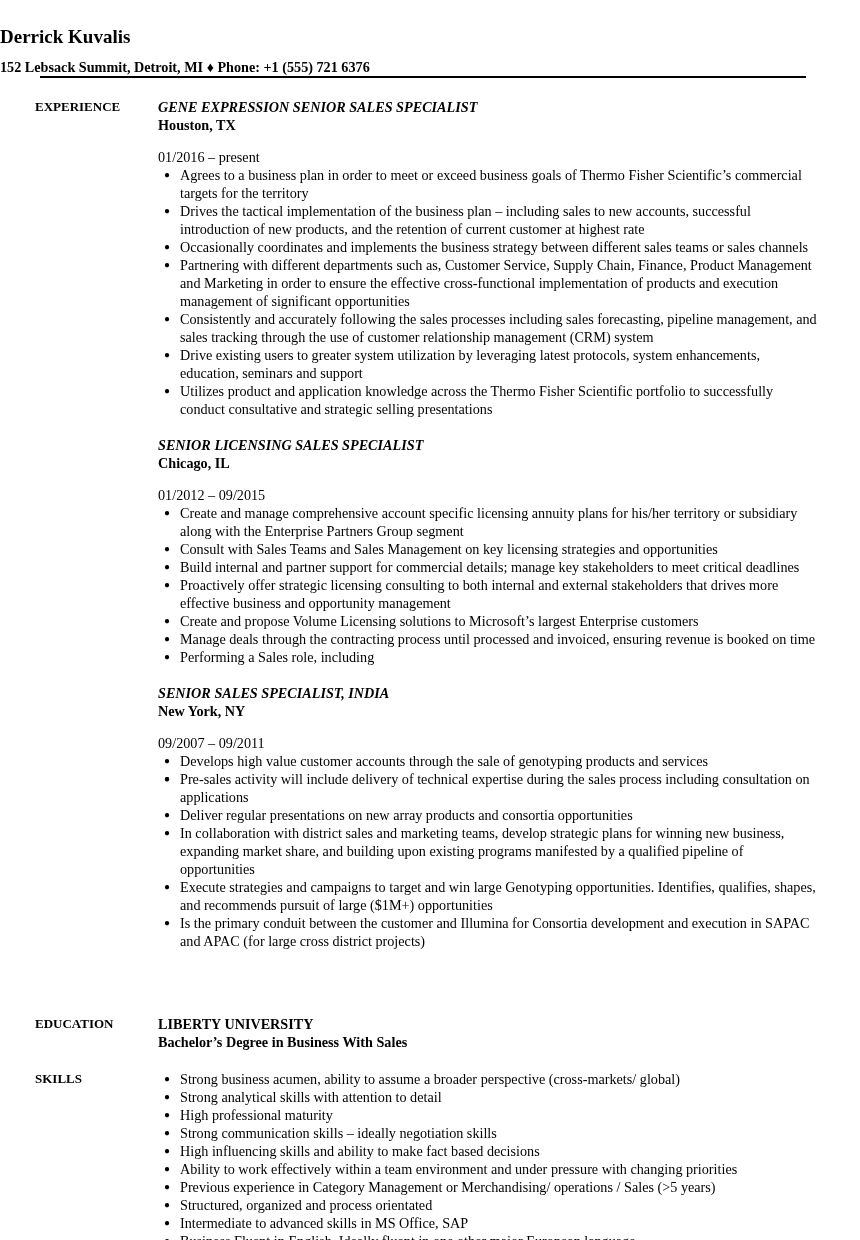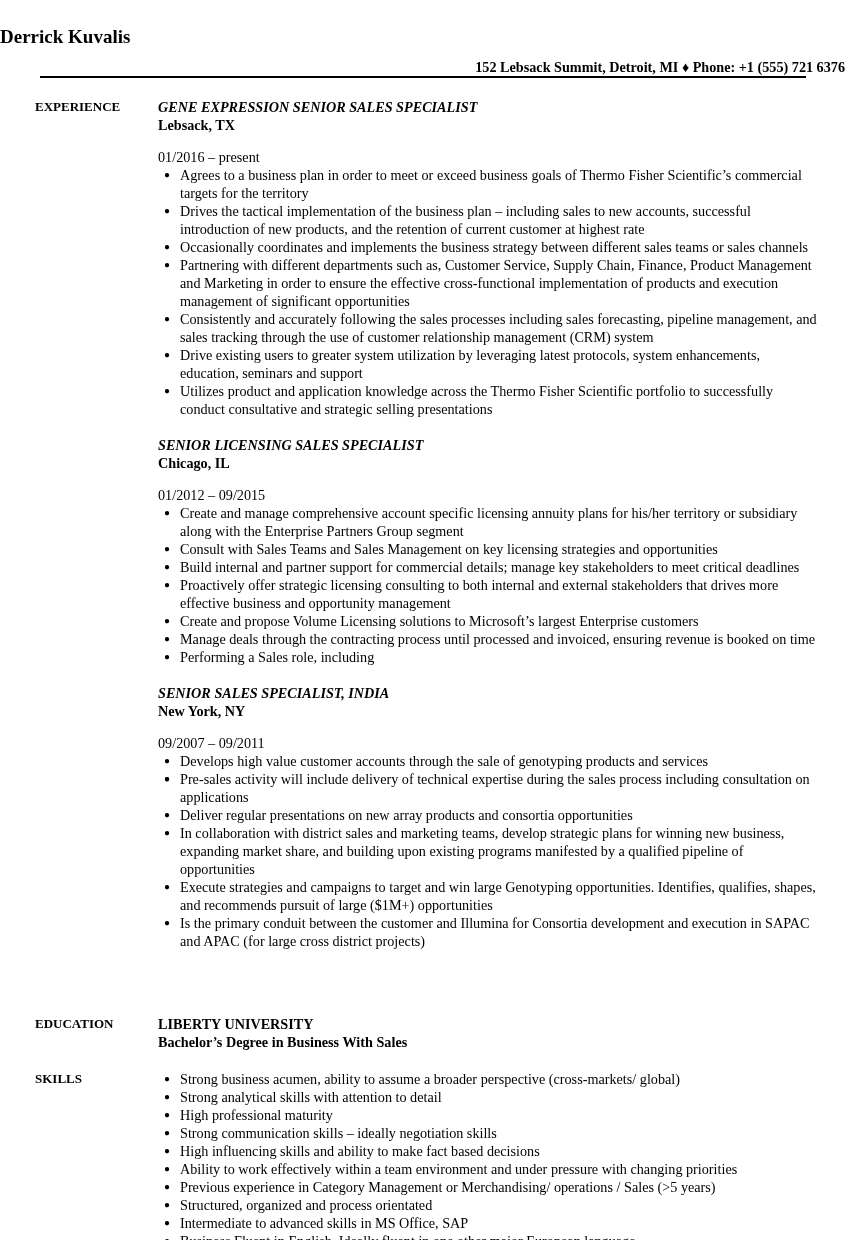--- a/index.html
+++ b/index.html
@@ -3,21 +3,21 @@
 <meta charset="utf-8">
 <style>
   html, body { margin: 0; padding: 0; background: #ffffff; }
   body {
     width: 860px; height: 1240px; overflow: hidden; position: relative;
     font-family: "Liberation Serif", "DejaVu Serif", serif;
     color: #000; font-size: 14.2px; line-height: 18px;
   }
   .name { position: absolute; left: 0; width: 845px; top: 25px; text-align: left;
     font-weight: bold; font-size: 19px; line-height: 24px; }
-  .contact { position: absolute; left: 0; width: 845px; top: 58px; text-align: right;
+  .contact { position: absolute; left: 0; width: 845px; top: 58px; text-align: left;
     font-weight: bold; font-size: 14.2px; line-height: 18px; }
   .rule { position: absolute; left: 40px; top: 76px; width: 766px; height: 2px; background: #000; }
   .section { position: absolute; left: 0; width: 860px; }
   .section-label { position: absolute; left: 35px; top: 0; font-weight: bold; font-size: 13px; line-height: 18px; }
   .section-body { position: absolute; left: 158px; top: 0; width: 660px; }
   .job { margin-bottom: 18px; }
   .job-title { font-weight: bold; line-height: 18px; font-style: italic; }
   .job-loc { font-weight: bold; line-height: 19px; }
   .job-date { line-height: 17px; margin-top: 14px; }
   ul { margin: 0; padding: 0; list-style: none; }
@@ -33,21 +33,21 @@
   <div class="name">Derrick Kuvalis</div>
   <div class="contact">152 Lebsack Summit, Detroit, MI ♦ Phone: +1 (555) 721 6376</div>
   <div class="rule"></div>
 </div>
 
 <div class="section" style="top:98px;">
   <div class="section-label">EXPERIENCE</div>
   <div class="section-body" id="jobs">
       <div class="job">
         <div class="job-title">GENE EXPRESSION SENIOR SALES SPECIALIST</div>
-        <div class="job-loc">Lebsack, TX</div>
+        <div class="job-loc">Houston, TX</div>
         <div class="job-date">01/2016 – present</div>
         <ul>
           <li><span class="bullet">●</span><span>Agrees to a business plan in order to meet or exceed business goals of Thermo Fisher Scientific’s commercial targets for the territory</span></li>
           <li><span class="bullet">●</span><span>Drives the tactical implementation of the business plan – including sales to new accounts, successful introduction of new products, and the retention of current customer at highest rate</span></li>
           <li><span class="bullet">●</span><span>Occasionally coordinates and implements the business strategy between different sales teams or sales channels</span></li>
           <li><span class="bullet">●</span><span>Partnering with different departments such as, Customer Service, Supply Chain, Finance, Product Management and Marketing in order to ensure the effective cross-functional implementation of products and execution management of significant opportunities</span></li>
           <li><span class="bullet">●</span><span>Consistently and accurately following the sales processes including sales forecasting, pipeline management, and sales tracking through the use of customer relationship management (CRM) system</span></li>
           <li><span class="bullet">●</span><span>Drive existing users to greater system utilization by leveraging latest protocols, system enhancements, education, seminars and support</span></li>
           <li><span class="bullet">●</span><span>Utilizes product and application knowledge across the Thermo Fisher Scientific portfolio to successfully conduct consultative and strategic selling presentations</span></li>
         </ul>

